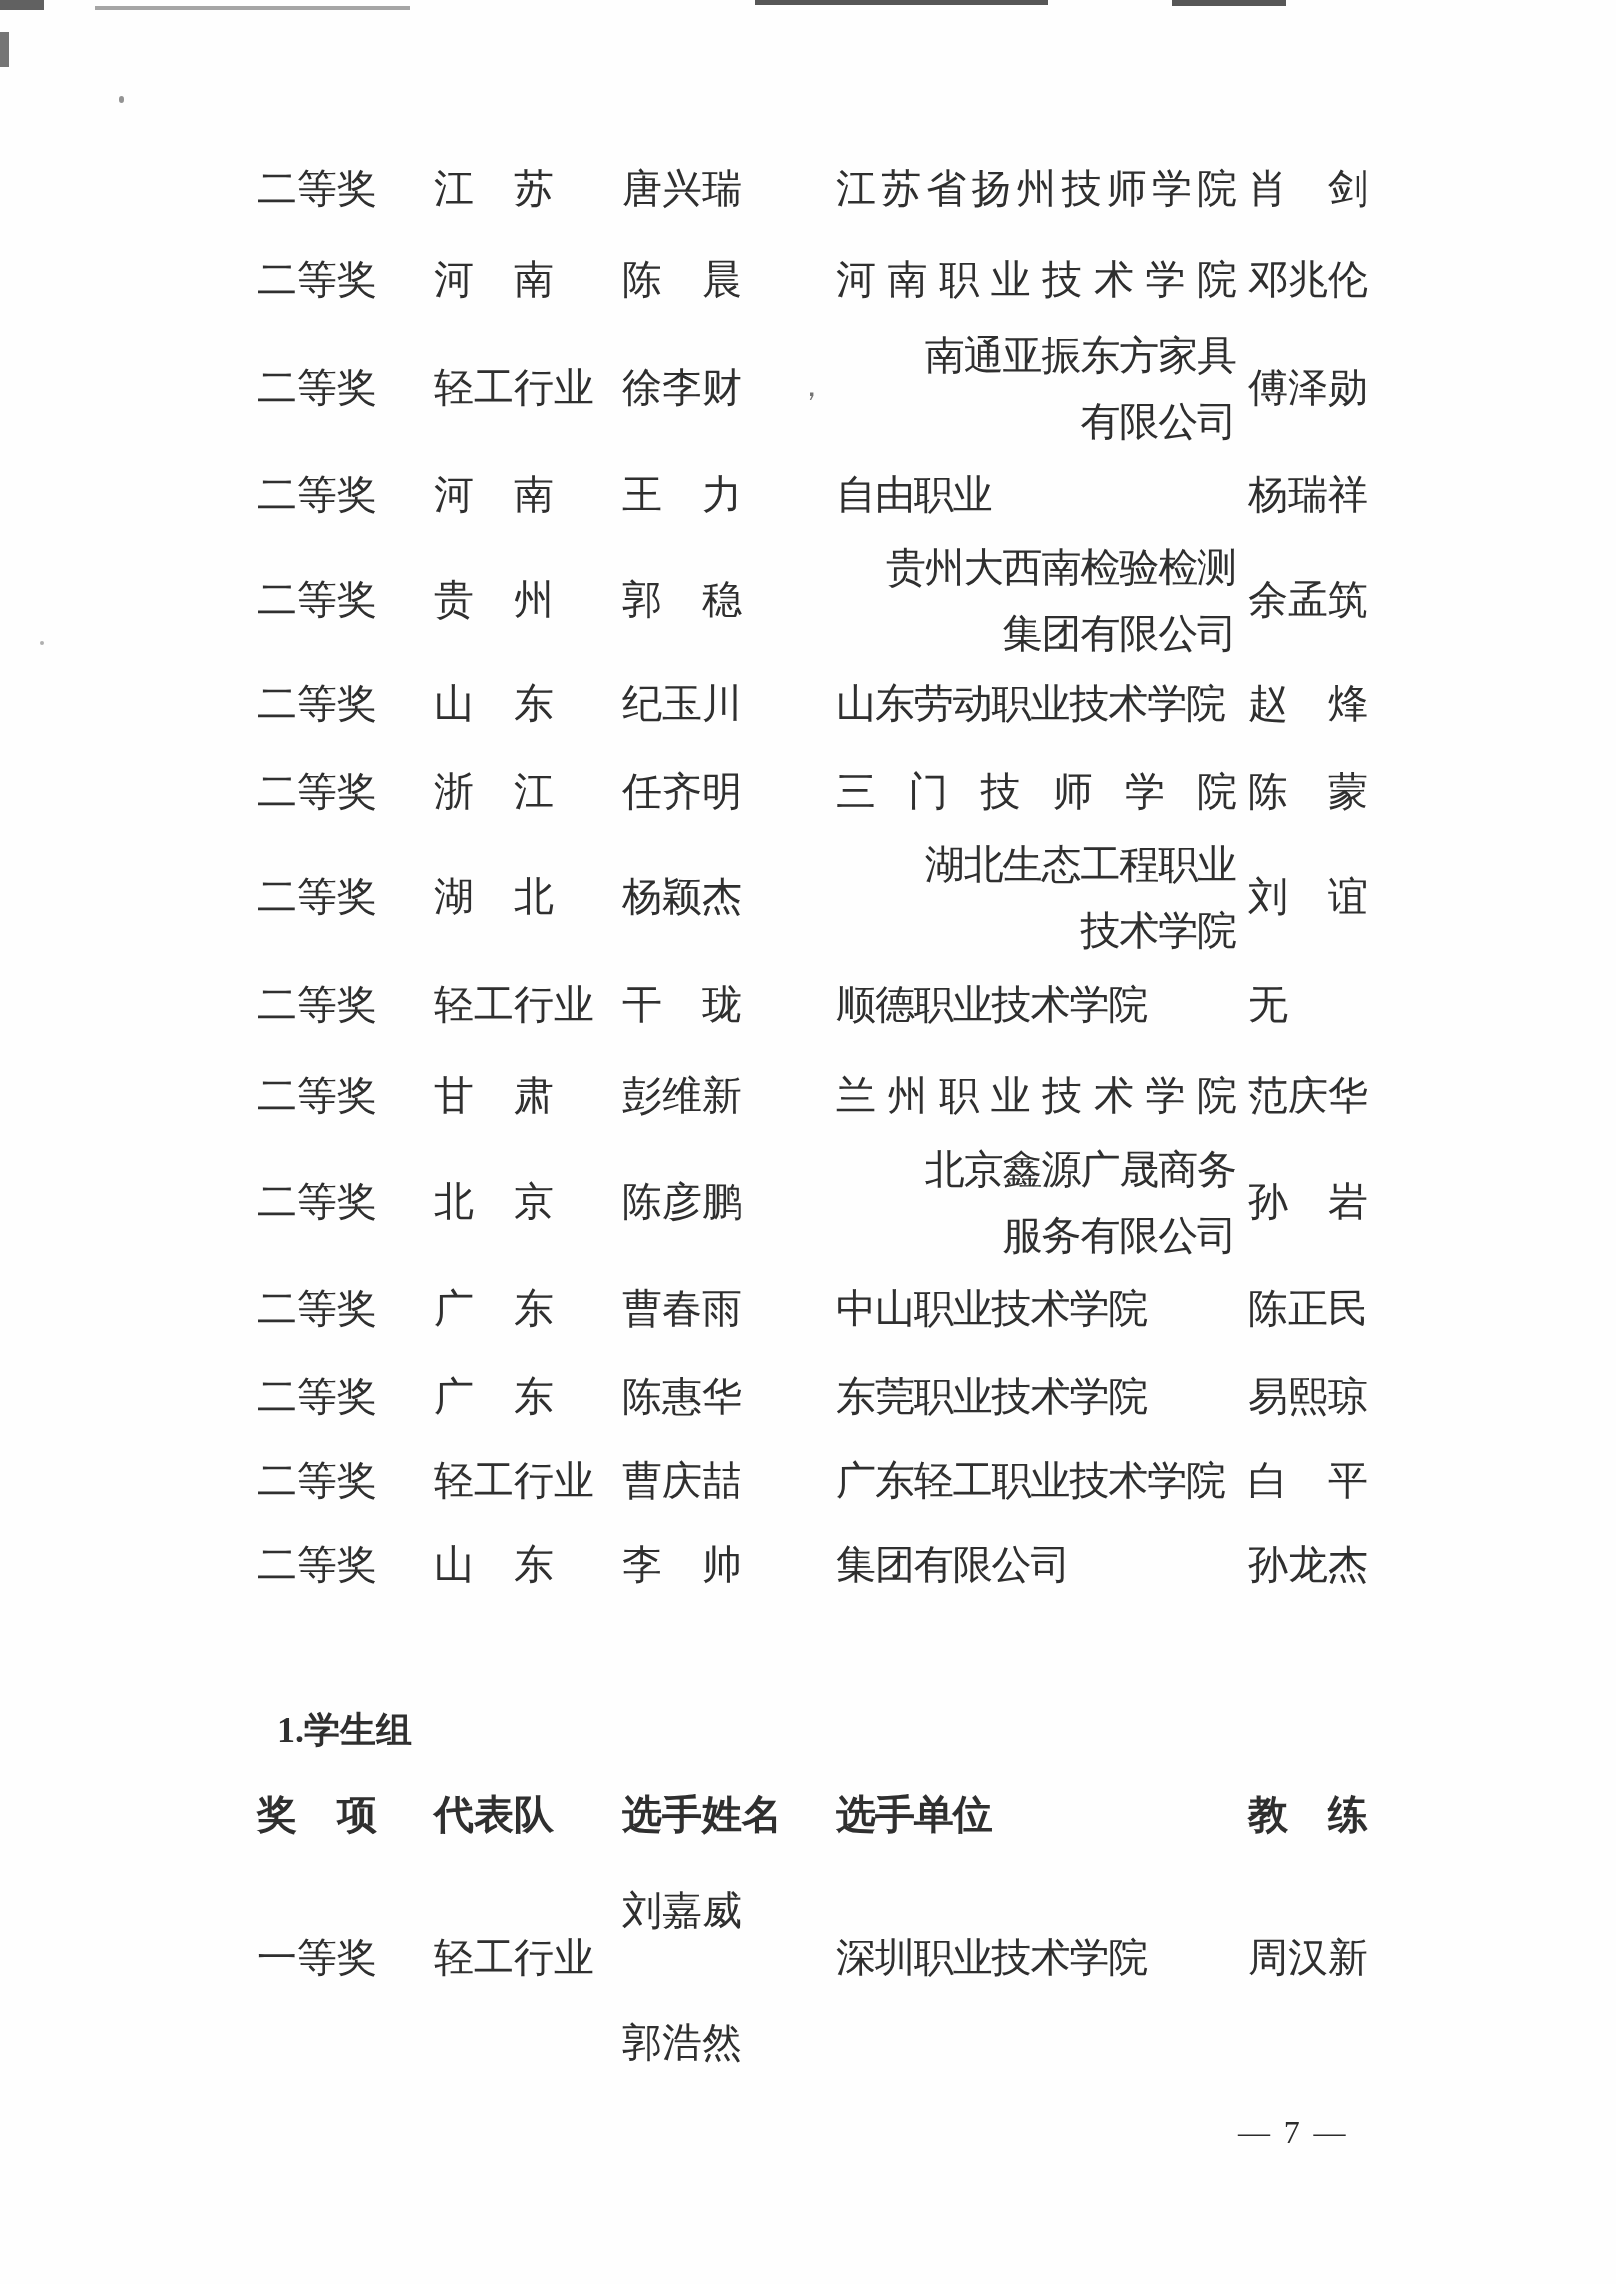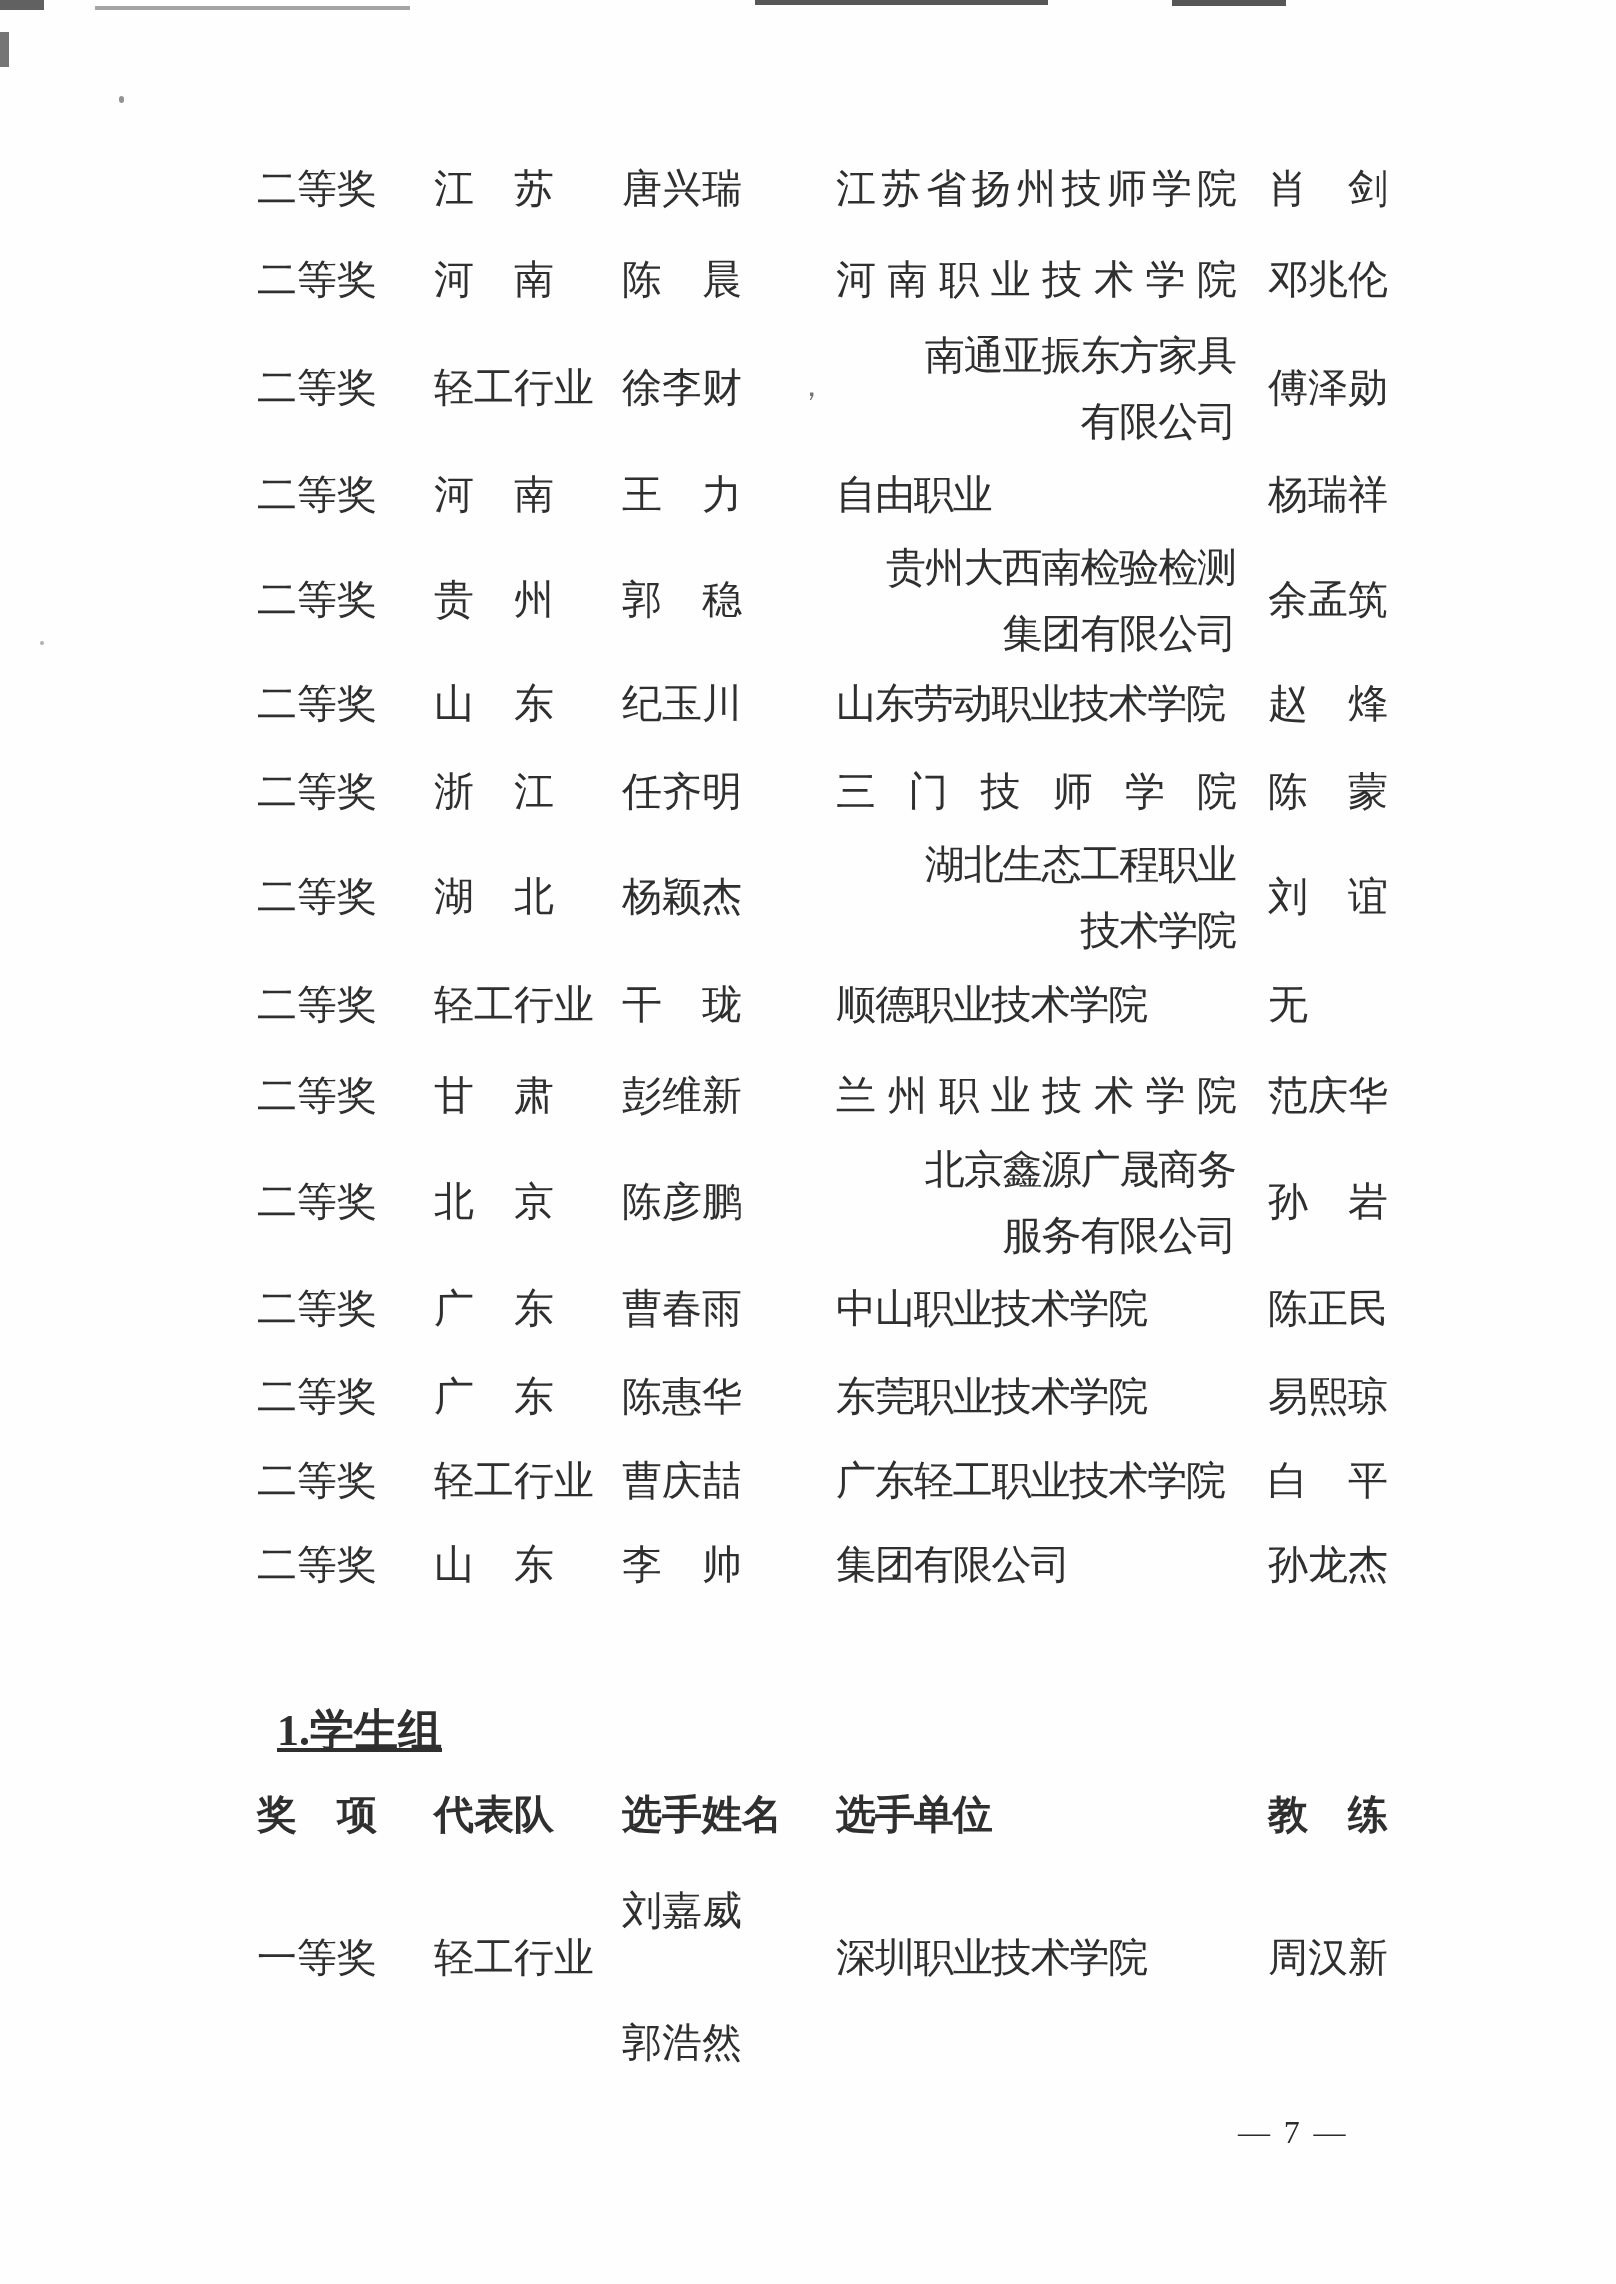--- a/index.html
+++ b/index.html
@@ -10,32 +10,32 @@
     font-family:"Liberation Serif","DejaVu Serif",serif;
     color:#2f2f2f;
     overflow:hidden;
   }
   .row{position:absolute;left:0;width:1616px;}
   .c{position:absolute;top:0;font-size:40px;line-height:44px;white-space:nowrap;}
   .c.award{left:257px;}
   .c.deleg{left:434px;}
   .c.name{left:622px;}
   .c.unit{left:836px;width:400px;white-space:normal;letter-spacing:-1.1px;}
-  .c.coach{left:1248px;margin-left:20px;}
+  .c.coach{left:1248px;}
   .c.unit span{display:block;text-align:right;}
   .c.unit .l2{margin-top:22px;}
   .row.dbl .c{top:32px;}
   .row.dbl .c.unit{top:0;}
   .row.tall .c{top:66px;}
   .row.tall .c.name{top:0;margin-top:19px;}
   .c.name span{display:block;}
   .c.name .l2{margin-top:88px;text-align:right;}
   .just{text-align:justify;text-align-last:justify;}
   .heading{position:absolute;left:293px;font-size:42px;line-height:45px;font-weight:700;white-space:nowrap;}
-  .subheading{position:absolute;left:277px;font-size:44px;line-height:45px;font-weight:700;white-space:nowrap;text-decoration:underline;}
+  .subheading{position:absolute;left:277px;font-size:36px;line-height:45px;font-weight:700;white-space:nowrap;}
   .hdr .c{font-weight:700;}
   .pagenum{position:absolute;left:1238px;top:2115px;font-size:32px;line-height:35px;letter-spacing:2.9px;white-space:nowrap;color:#2b2b2b;}
   
   .art{position:absolute;background:#3a3a3a;}
   .a1{left:95px;top:5.9px;width:315px;height:4.4px;opacity:.45;}
   .a2{left:755px;top:0;width:293px;height:5.1px;opacity:.85;}
   .a3{left:1172px;top:0;width:114px;height:5.9px;opacity:.85;}
   .a4{left:0;top:0;width:44px;height:10.3px;opacity:.8;}
   .a5{left:0;top:32px;width:8.8px;height:35px;opacity:.7;}
   .dot1{left:119px;top:96px;width:5.1px;height:6.6px;opacity:.55;border-radius:50%;}

